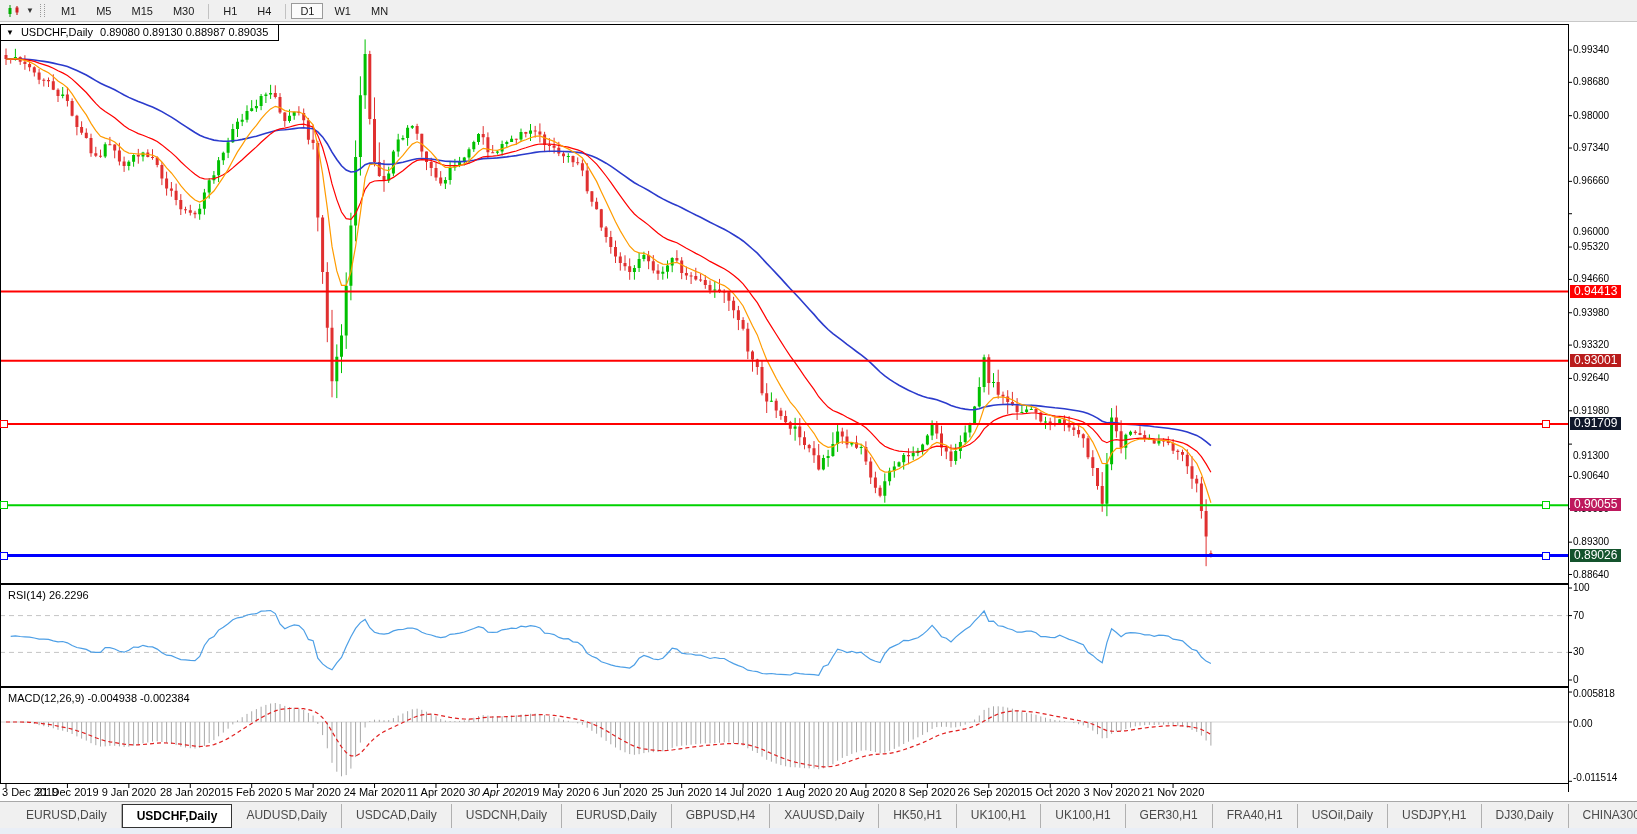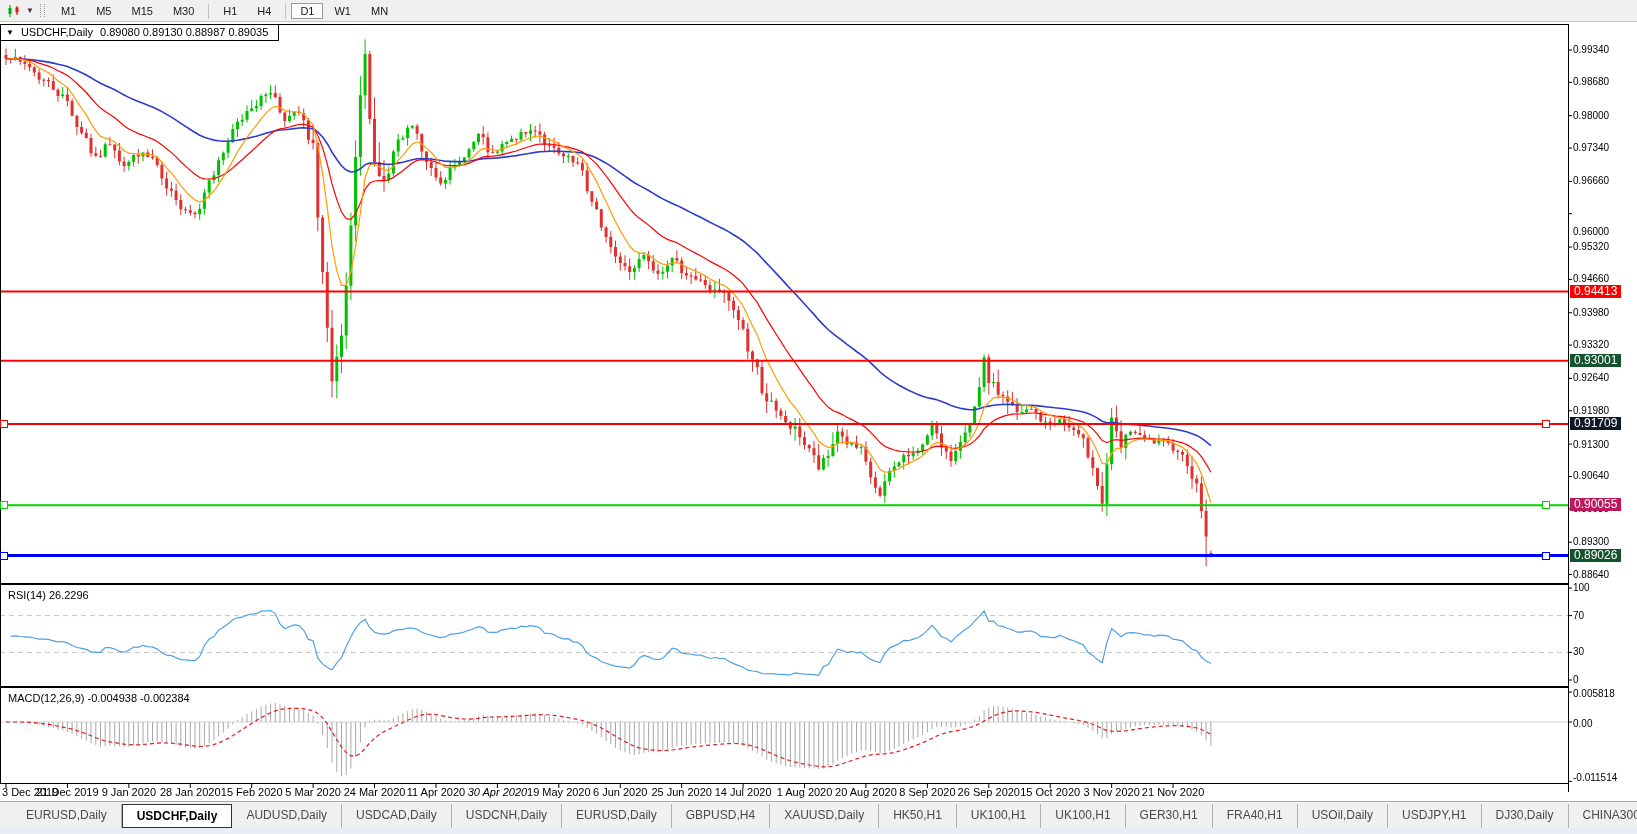--- a/index.html
+++ b/index.html
@@ -137,21 +137,21 @@
   </div>
 
   <div class="title-box">
     <span class="tri">▼</span>
     <span>USDCHF,Daily</span>
     <span>0.89080 0.89130 0.88987 0.89035</span>
   </div>
 
   <div id="overlays">
       <div class="badge" style="background: rgb(255, 0, 0); top: 284.522px;">0.94413</div>
-      <div class="badge" style="background: #14532d; top: 353.738px;">0.93001</div>
+      <div class="badge" style="background: #b91c1c; top: 353.738px;">0.93001</div>
       <div class="handle" style="left: 0px; top: 420.072px; border: 1px solid rgb(255, 0, 0);"></div>
       <div class="handle" style="left: 1542px; top: 420.072px; border: 1px solid rgb(255, 0, 0);"></div>
       <div class="badge" style="background: #0f172a; top: 417.072px;">0.91709</div>
       <div class="handle" style="left: 0px; top: 501.151px; border: 1px solid rgb(0, 210, 0);"></div>
       <div class="handle" style="left: 1542px; top: 501.151px; border: 1px solid rgb(0, 210, 0);"></div>
       <div class="badge" style="background: #be185d; top: 498.151px;">0.90055</div>
       <div class="handle" style="left: 0px; top: 551.592px; border: 1px solid rgb(0, 0, 255);"></div>
       <div class="handle" style="left: 1542px; top: 551.592px; border: 1px solid rgb(0, 0, 255);"></div>
       <div class="badge" style="background: #14532d; top: 548.592px;">0.89026</div>
       <span class="axis-label" style="top: 44px;">0.99340</span>
@@ -159,21 +159,21 @@
       <span class="axis-label" style="top: 109.687px;">0.98000</span>
       <span class="axis-label" style="top: 142.04px;">0.97340</span>
       <span class="axis-label" style="top: 175px;">0.96660</span>
       <span class="axis-label" style="top: 194px; margin-top: 32px;">0.96000</span>
       <span class="axis-label" style="top: 241.06px;">0.95320</span>
       <span class="axis-label" style="top: 273.414px;">0.94660</span>
       <span class="axis-label" style="top: 306.747px;">0.93980</span>
       <span class="axis-label" style="top: 339.1px;">0.93320</span>
       <span class="axis-label" style="top: 372.434px;">0.92640</span>
       <span class="axis-label" style="top: 404.787px;">0.91980</span>
-      <span class="axis-label" style="top: 439px; text-align: center;">0.91300</span>
+      <span class="axis-label" style="top: 450px; text-align: center;">0.91300</span>
       <span class="axis-label" style="top: 470.474px;">0.90640</span>
       <span class="axis-label" style="top: 502.827px;">0.89980</span>
       <span class="axis-label" style="top: 536.161px;">0.89300</span>
       <span class="axis-label" style="top: 568.514px;">0.88640</span>
       <span class="panel-label" style="left: 8px; top: 589px;">RSI(14) 26.2296</span>
       <span class="axis-label" style="top: 582px;">100</span>
       <span class="axis-label" style="top: 609.6px;">70</span>
       <span class="axis-label" style="top: 646.4px;">30</span>
       <span class="axis-label" style="top: 674px;">0</span>
       <span class="panel-label" style="left: 8px; top: 692px;">MACD(12,26,9) -0.004938 -0.002384</span>

